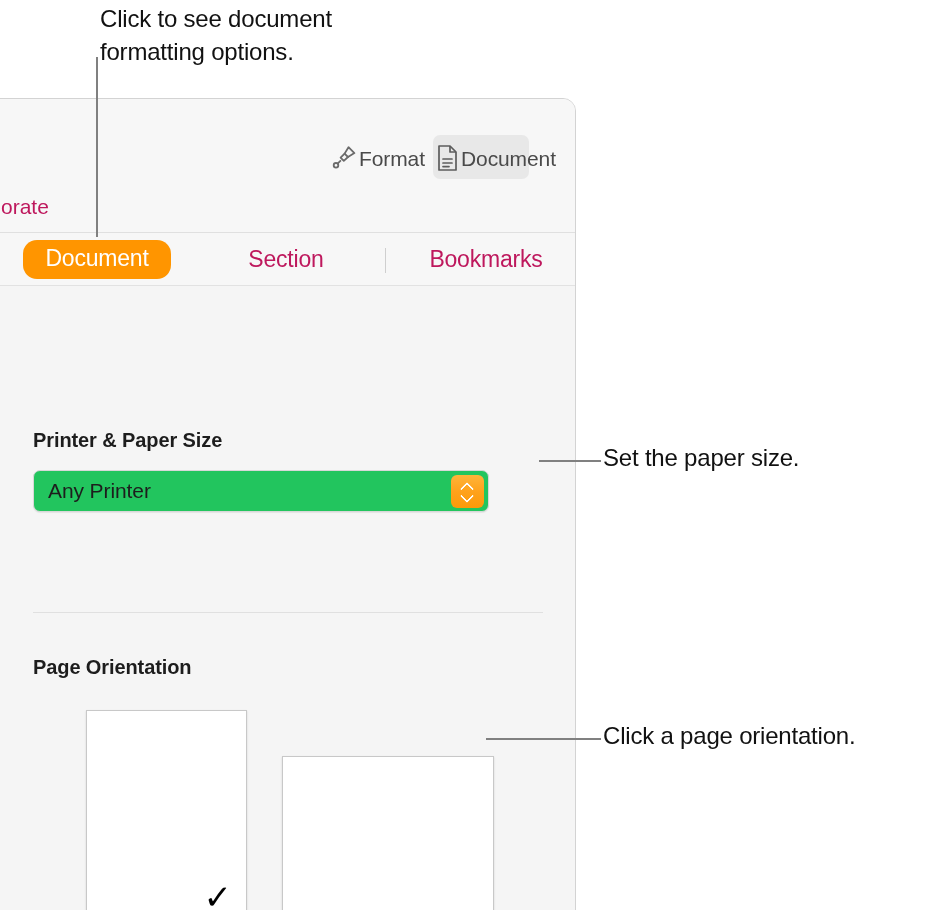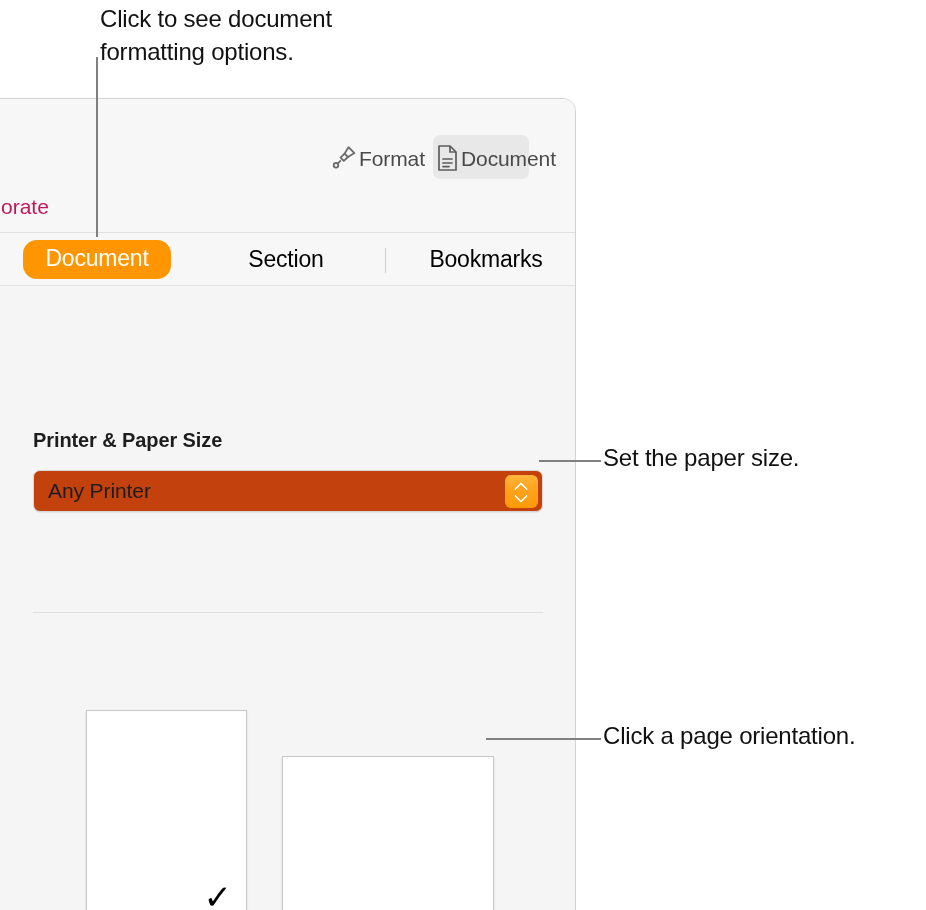--- a/index.html
+++ b/index.html
@@ -88,21 +88,21 @@
     right: 0;
     top: 134px;
     height: 52px;
     background: #f7f7f7;
     border-bottom: 1px solid #e2e2e2;
     display: flex;
     align-items: center;
   }
   .seg-tab {
     font-size: 23px;
-    color: #000000;
+    color: #be185d;
     text-align: center;
     letter-spacing: -0.2px;
     position: relative;
   }
   .seg-tab.active {
     background: #ff9500;
     color: #ffffff;
     border-radius: 14px;
     padding: 5px 0 7px 0;
   }
@@ -149,23 +149,23 @@
     color: #1d1d1d;
     letter-spacing: -0.1px;
   }
   #printer-paper-heading { left: 72px; top: 143px; }
   #page-orientation-heading { left: 72px; top: 370px; }
 
   
   .popup-button {
     position: absolute;
     left: 72px;
-    width: 510px;
+    width: 456px;
     height: 42px;
-    background: #c2410c;
+    background: #22c55e;
     border: 1px solid #d8d8d8;
     border-radius: 7px;
     box-shadow: 0 1px 1px rgba(0,0,0,0.07);
     box-sizing: border-box;
   }
   #printer-popup { top: 184px; }
   #paper-size-popup { top: 247px; }
   .popup-value {
     position: absolute;
     left: 14px;
@@ -338,20 +338,21 @@
       <span class="popup-value">Any Printer</span>
       <span class="stepper">
         <span class="chev up"></span>
         <span class="chev down"></span>
       </span>
     </div>
 
 
     <div id="content-divider"></div>
 
+    <div class="section-heading" id="page-orientation-heading">Page Orientation</div>
 
     <div class="orient-thumb" id="orient-portrait">
       <span id="orient-check">✓</span>
     </div>
 
     <div class="orient-thumb" id="orient-landscape"></div>
 
   </div>
 </div>
 

